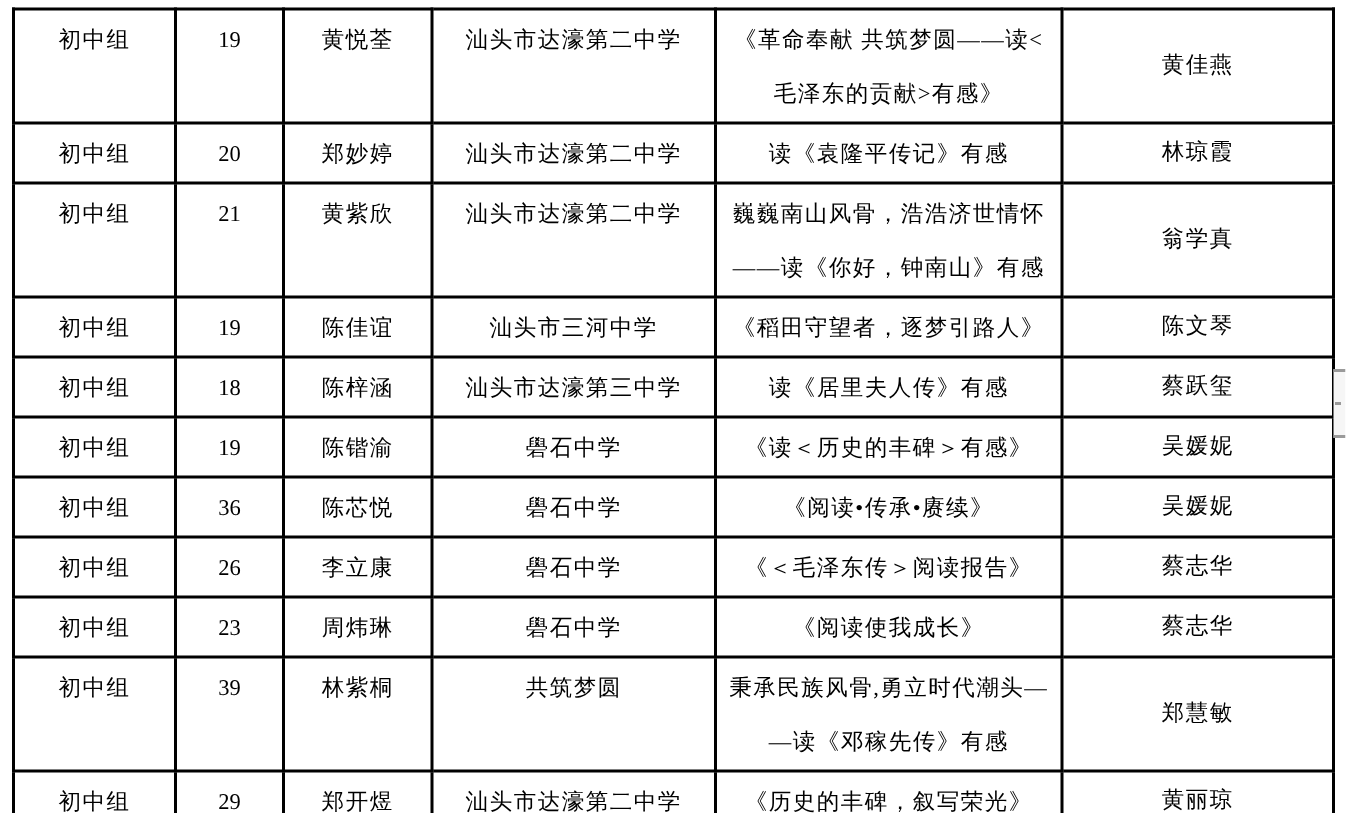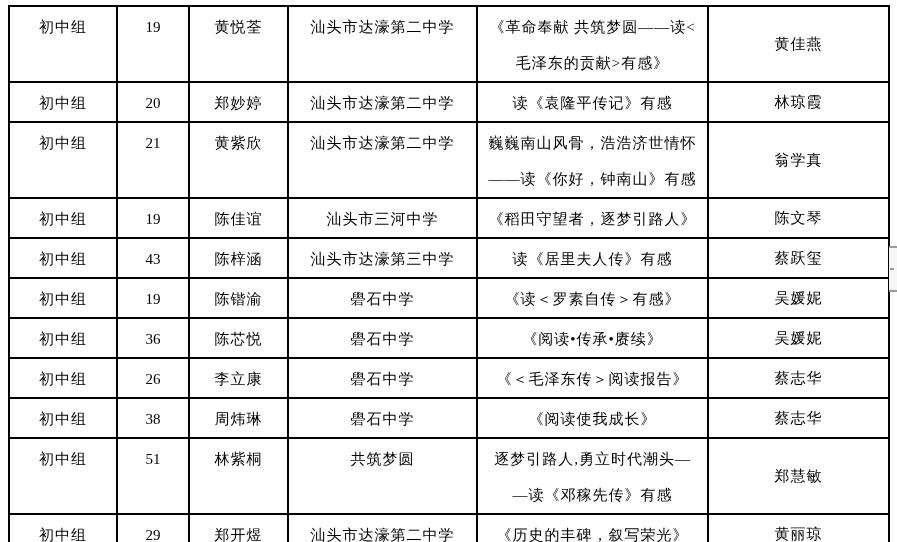--- a/index.html
+++ b/index.html
@@ -113,35 +113,35 @@
         <td class="col-number">19</td>
         <td class="col-name">陈佳谊</td>
         <td class="col-school">汕头市三河中学</td>
         <td class="col-title">
           <div class="title-line">《稻田守望者，逐梦引路人》</div>
         </td>
         <td class="col-teacher">陈文琴</td>
       </tr>
       <tr style="height: 38px;">
         <td class="col-group">初中组</td>
-        <td class="col-number">43</td>
+        <td class="col-number">18</td>
         <td class="col-name">陈梓涵</td>
         <td class="col-school">汕头市达濠第三中学</td>
         <td class="col-title">
           <div class="title-line">读《居里夫人传》有感</div>
         </td>
         <td class="col-teacher">蔡跃玺</td>
       </tr>
       <tr style="height: 38px;">
         <td class="col-group">初中组</td>
         <td class="col-number">19</td>
         <td class="col-name">陈锴渝</td>
         <td class="col-school">礐石中学</td>
         <td class="col-title">
-          <div class="title-line">《读＜罗素自传＞有感》</div>
+          <div class="title-line">《读＜历史的丰碑＞有感》</div>
         </td>
         <td class="col-teacher">吴媛妮</td>
       </tr>
       <tr style="height: 38px;">
         <td class="col-group">初中组</td>
         <td class="col-number">36</td>
         <td class="col-name">陈芯悦</td>
         <td class="col-school">礐石中学</td>
         <td class="col-title">
           <div class="title-line">《阅读•传承•赓续》</div>
@@ -153,35 +153,35 @@
         <td class="col-number">26</td>
         <td class="col-name">李立康</td>
         <td class="col-school">礐石中学</td>
         <td class="col-title">
           <div class="title-line">《＜毛泽东传＞阅读报告》</div>
         </td>
         <td class="col-teacher">蔡志华</td>
       </tr>
       <tr style="height: 38px;">
         <td class="col-group">初中组</td>
-        <td class="col-number">38</td>
+        <td class="col-number">23</td>
         <td class="col-name">周炜琳</td>
         <td class="col-school">礐石中学</td>
         <td class="col-title">
           <div class="title-line">《阅读使我成长》</div>
         </td>
         <td class="col-teacher">蔡志华</td>
       </tr>
       <tr style="height: 73px;">
         <td class="col-group">初中组</td>
-        <td class="col-number">51</td>
+        <td class="col-number">39</td>
         <td class="col-name">林紫桐</td>
         <td class="col-school">共筑梦圆</td>
         <td class="col-title">
-          <div class="title-line">逐梦引路人,勇立时代潮头—</div>
+          <div class="title-line">秉承民族风骨,勇立时代潮头—</div>
           <div class="title-line">—读《邓稼先传》有感</div>
         </td>
         <td class="col-teacher">郑慧敏</td>
       </tr>
       <tr style="height: 40px;">
         <td class="col-group">初中组</td>
         <td class="col-number">29</td>
         <td class="col-name">郑开煜</td>
         <td class="col-school">汕头市达濠第二中学</td>
         <td class="col-title">

